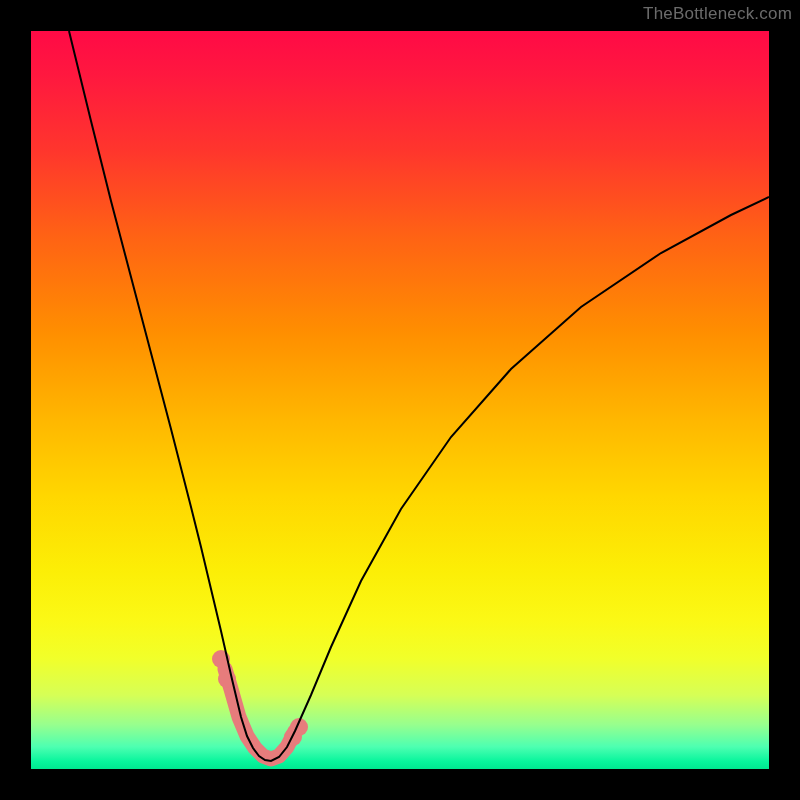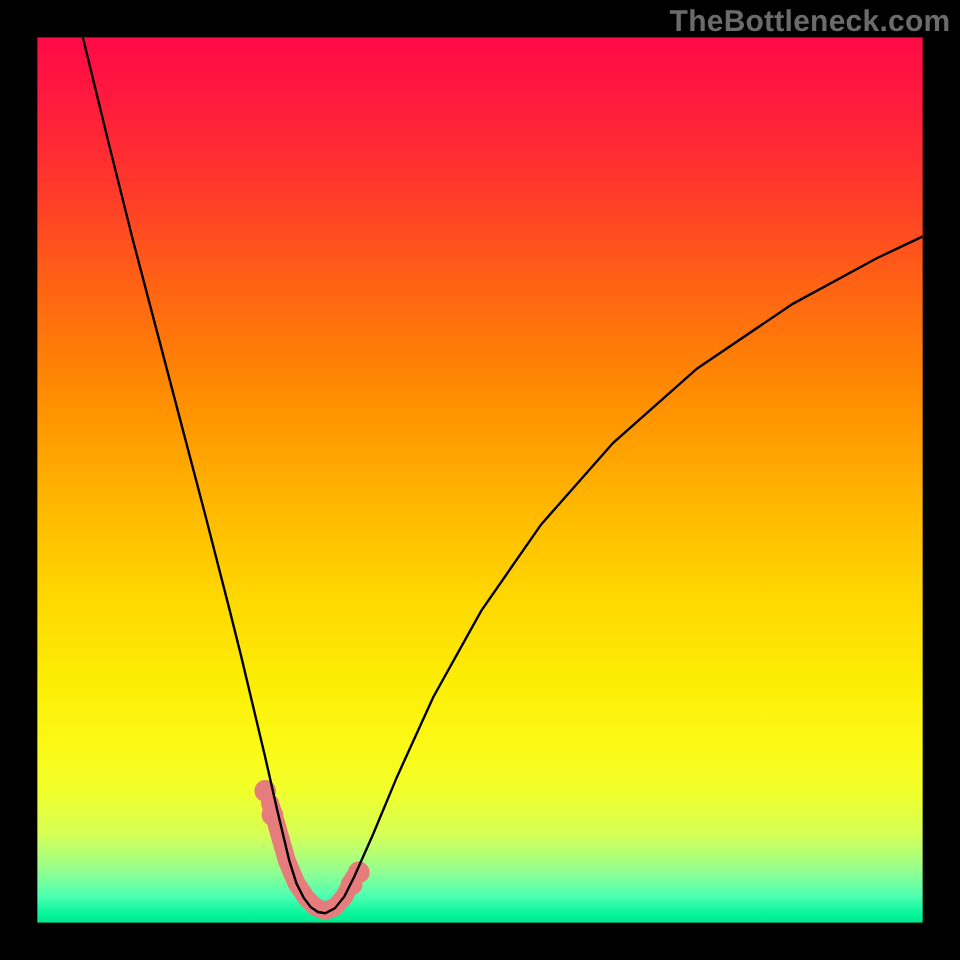--- a/index.html
+++ b/index.html
@@ -49,22 +49,22 @@
       #4dffb1 97%,
       #07f59c 99%,
       #00e890 100%
     );
   }
   .watermark {
     position: absolute;
     top: 4px;
     right: 8px;
     color: #6b6b6b;
-    font-size: 25px;
-    font-weight: 700;
+    font-size: 17px;
+    font-weight: 400;
     letter-spacing: 0.2px;
     user-select: none;
   }
   svg.curves {
     position: absolute;
     left: 0;
     top: 0;
     width: 100%;
     height: 100%;
   }

